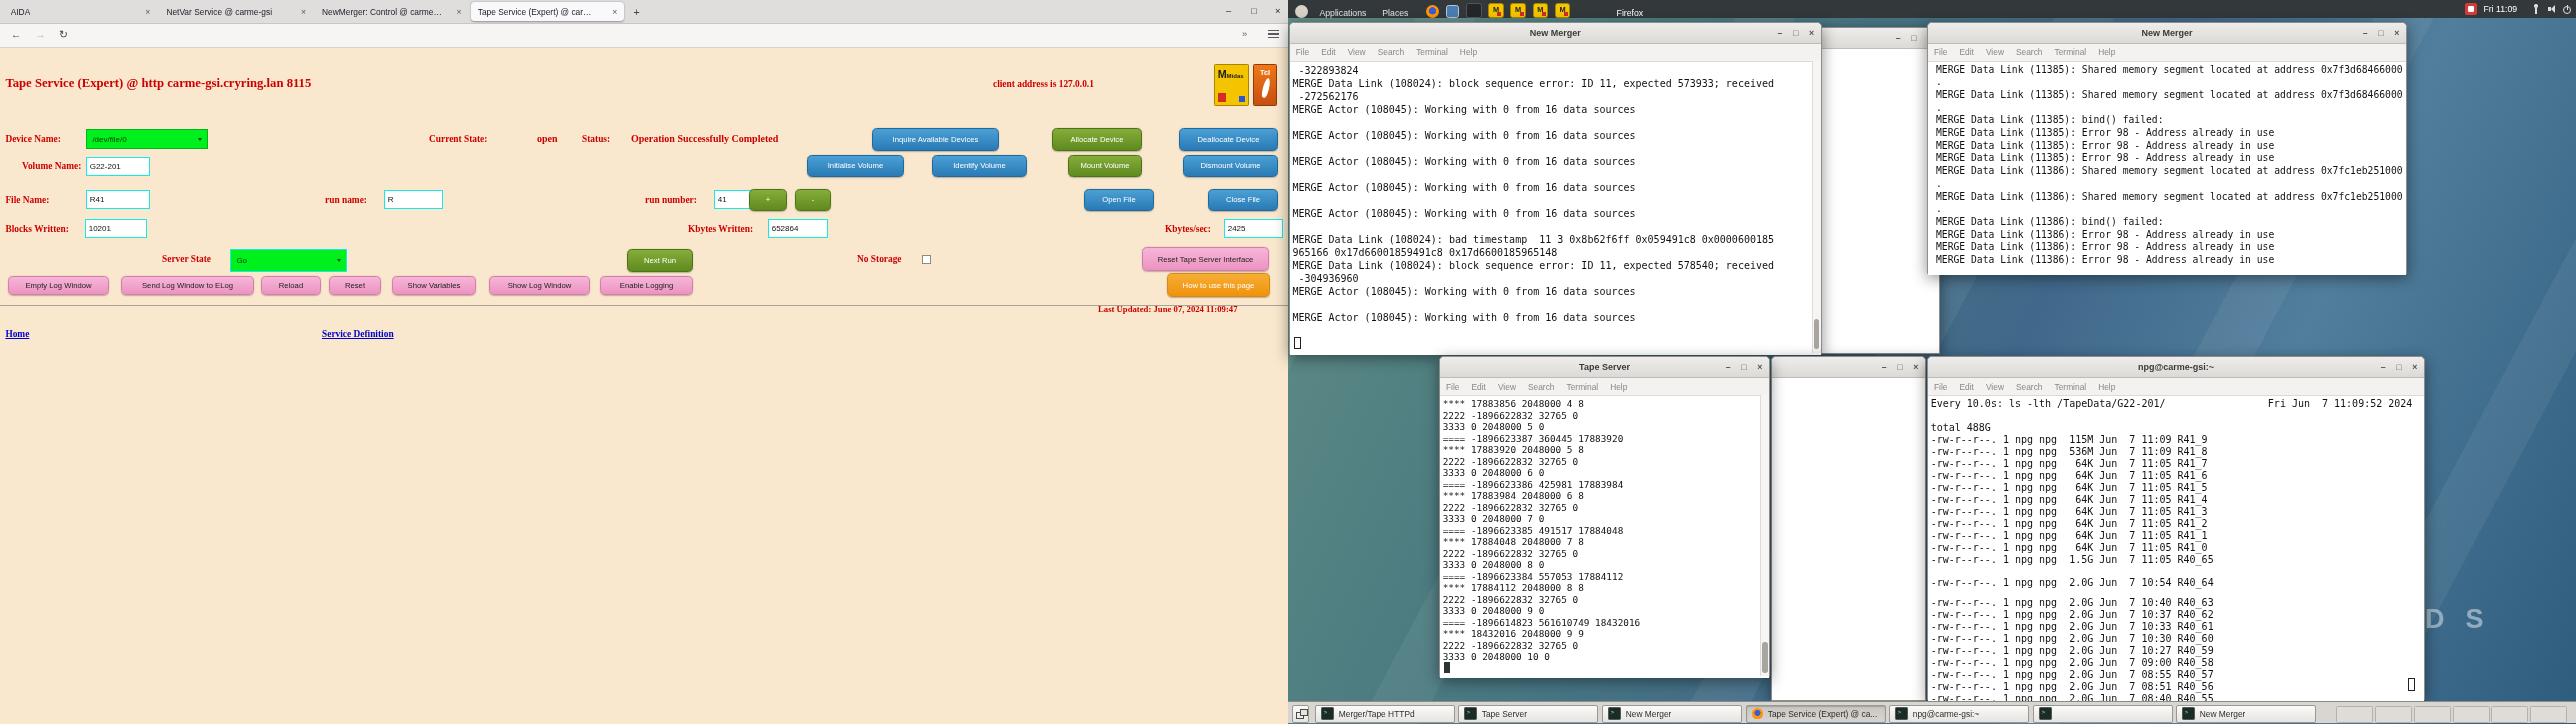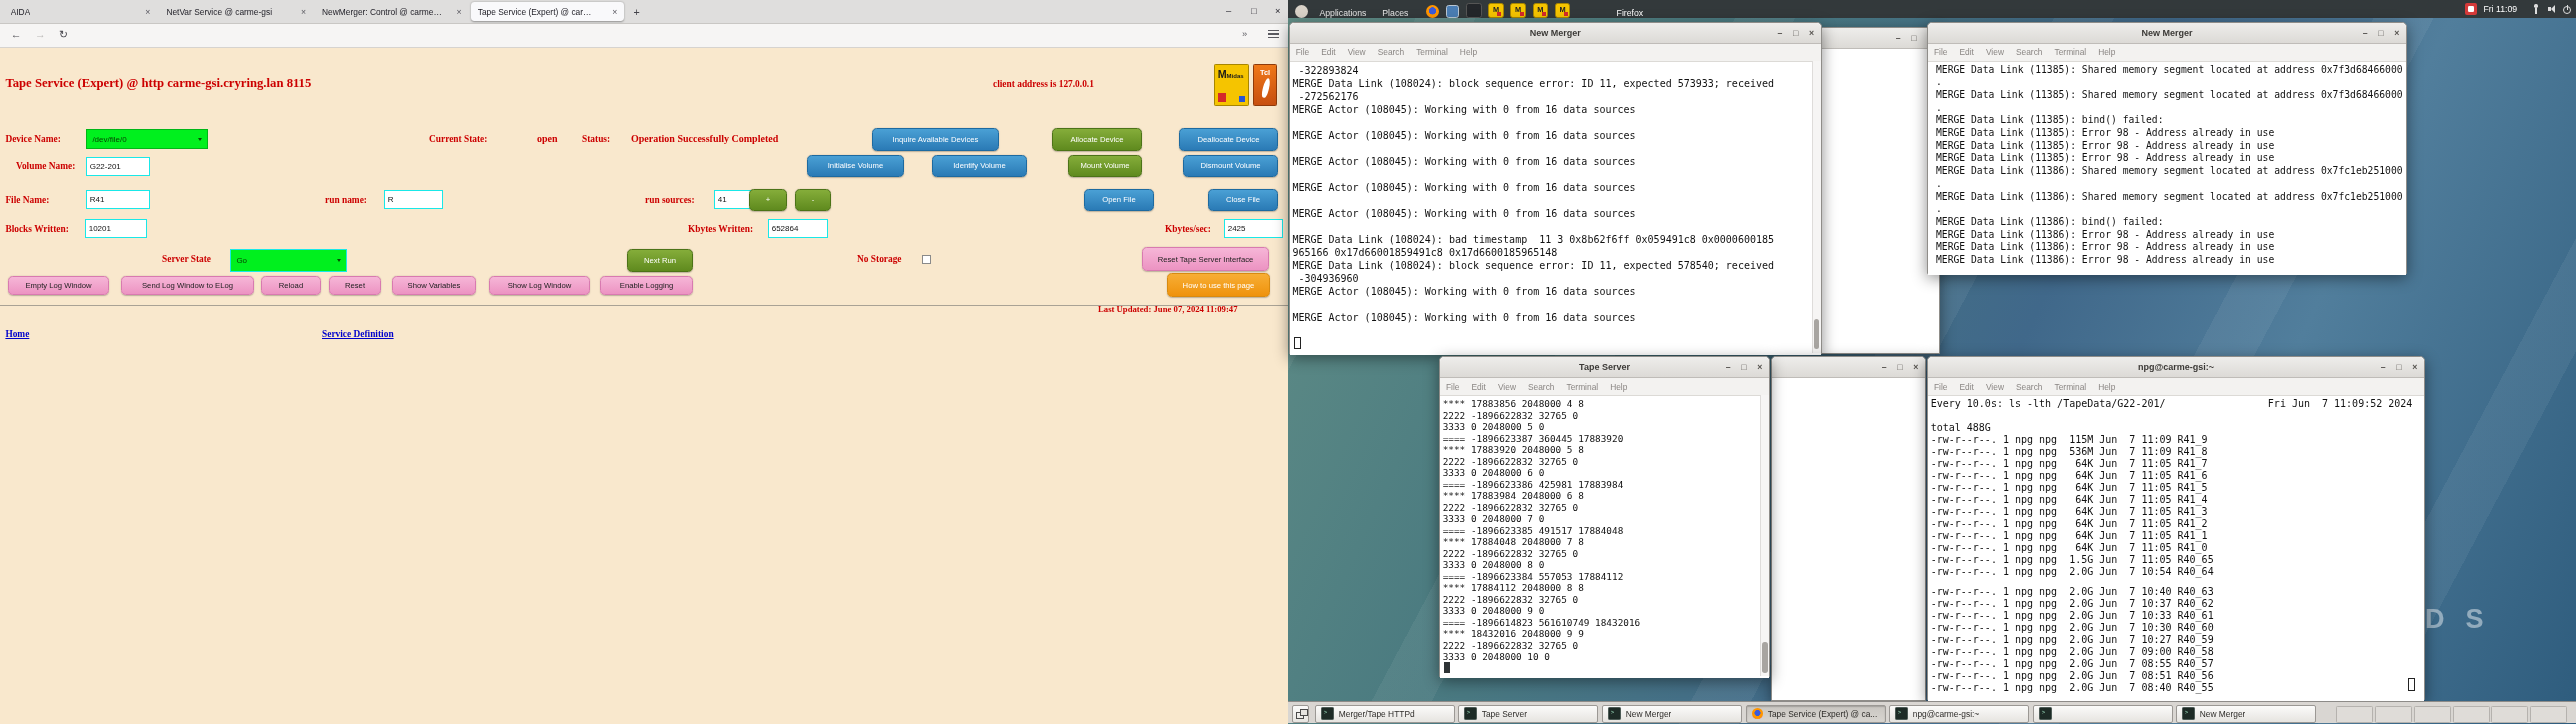--- a/index.html
+++ b/index.html
@@ -173,32 +173,32 @@
         <span class="garrow"></span>
       </div>
       <span class="abs plabel" style="left:429px;top:86px;">Current State:</span>
       <span class="abs pvalbold" style="left:537px;top:85px;">open</span>
       <span class="abs plabel" style="left:582px;top:86px;">Status:</span>
       <span class="abs pvalbold" style="left:631px;top:85px;">Operation Successfully Completed</span>
       <div class="abs btn btn-blue" style="left:872px;top:80px;width:127px;height:23px;">Inquire Available Devices</div>
       <div class="abs btn btn-olive" style="left:1052px;top:80px;width:90px;height:23px;">Allocate Device</div>
       <div class="abs btn btn-blue" style="left:1179px;top:80px;width:99px;height:23px;">Deallocate Device</div>
 
-      <div class="abs plabel" style="left:16px;top:113px;">Volume Name:</div>
+      <div class="abs plabel" style="left:22px;top:113px;">Volume Name:</div>
       <input class="abs tinput" style="left: 86px; top: 109px; width: 64px;" value="G22-201">
       <div class="abs btn btn-blue" style="left:807px;top:107px;width:97px;height:21.5px;">Initialise Volume</div>
       <div class="abs btn btn-blue" style="left:932px;top:107px;width:95px;height:21.5px;">Identify Volume</div>
       <div class="abs btn btn-olive" style="left:1068px;top:107px;width:74px;height:21.5px;">Mount Volume</div>
       <div class="abs btn btn-blue" style="left:1183px;top:107px;width:95px;height:21.5px;">Dismount Volume</div>
 
       <div class="abs plabel" style="left:5.4px;top:147px;">File Name:</div>
       <input class="abs tinput" style="left: 86px; top: 142px; width: 64px;" value="R41">
       <span class="abs plabel" style="left:325px;top:147px;">run name:</span>
       <input class="abs tinput" style="left: 384px; top: 142px; width: 59px;" value="R">
-      <span class="abs plabel" style="left:645px;top:147px;">run sources:</span>
+      <span class="abs plabel" style="left:645px;top:147px;">run number:</span>
       <input class="abs tinput" style="left: 714px; top: 142px; width: 48px;" value="41">
       <div class="abs btn btn-olive" style="left:749px;top:141px;width:38px;height:21.5px;">+</div>
       <div class="abs btn btn-olive" style="left:795px;top:141px;width:36px;height:21.5px;">-</div>
       <div class="abs btn btn-blue" style="left:1084px;top:141px;width:70px;height:21.5px;">Open File</div>
       <div class="abs btn btn-blue" style="left:1208px;top:141px;width:70px;height:21.5px;">Close File</div>
 
       <div class="abs plabel" style="left:5.4px;top:176px;">Blocks Written:</div>
       <input class="abs tinput" style="left: 85px; top: 171px; width: 62px;" value="10201">
       <span class="abs plabel" style="left:688px;top:176px;">Kbytes Written:</span>
       <input class="abs tinput" style="left: 768px; top: 171px; width: 60px;" value="652864">
@@ -435,21 +435,21 @@
           <div class="tl" style="min-height:12px;">-rw-r--r--. 1 npg npg  536M Jun  7 11:09 R41_8</div>
           <div class="tl" style="min-height:12px;">-rw-r--r--. 1 npg npg   64K Jun  7 11:05 R41_7</div>
           <div class="tl" style="min-height:12px;">-rw-r--r--. 1 npg npg   64K Jun  7 11:05 R41_6</div>
           <div class="tl" style="min-height:12px;">-rw-r--r--. 1 npg npg   64K Jun  7 11:05 R41_5</div>
           <div class="tl" style="min-height:12px;">-rw-r--r--. 1 npg npg   64K Jun  7 11:05 R41_4</div>
           <div class="tl" style="min-height:12px;">-rw-r--r--. 1 npg npg   64K Jun  7 11:05 R41_3</div>
           <div class="tl" style="min-height:12px;">-rw-r--r--. 1 npg npg   64K Jun  7 11:05 R41_2</div>
           <div class="tl" style="min-height:12px;">-rw-r--r--. 1 npg npg   64K Jun  7 11:05 R41_1</div>
           <div class="tl" style="min-height:12px;">-rw-r--r--. 1 npg npg   64K Jun  7 11:05 R41_0</div>
           <div class="tl" style="min-height:12px;">-rw-r--r--. 1 npg npg  1.5G Jun  7 11:05 R40_65</div>
-          <div class="tl" style="min-height:12px;">-rw-r--r--. 1 npg npg  2.0G Jun  7 10:54 R40_64</div>
+          <div class="tl" style="min-height:12px;margin-top:11px;">-rw-r--r--. 1 npg npg  2.0G Jun  7 10:54 R40_64</div>
           <div class="tl" style="min-height:12px;margin-top:8px;">-rw-r--r--. 1 npg npg  2.0G Jun  7 10:40 R40_63</div>
           <div class="tl" style="min-height:12px;">-rw-r--r--. 1 npg npg  2.0G Jun  7 10:37 R40_62</div>
           <div class="tl" style="min-height:12px;">-rw-r--r--. 1 npg npg  2.0G Jun  7 10:33 R40_61</div>
           <div class="tl" style="min-height:12px;">-rw-r--r--. 1 npg npg  2.0G Jun  7 10:30 R40_60</div>
           <div class="tl" style="min-height:12px;">-rw-r--r--. 1 npg npg  2.0G Jun  7 10:27 R40_59</div>
           <div class="tl" style="min-height:12px;">-rw-r--r--. 1 npg npg  2.0G Jun  7 09:00 R40_58</div>
           <div class="tl" style="min-height:12px;">-rw-r--r--. 1 npg npg  2.0G Jun  7 08:55 R40_57</div>
           <div class="tl" style="min-height:12px;">-rw-r--r--. 1 npg npg  2.0G Jun  7 08:51 R40_56</div>
           <div class="tl" style="min-height:12px;">-rw-r--r--. 1 npg npg  2.0G Jun  7 08:40 R40_55</div>
       </div>

